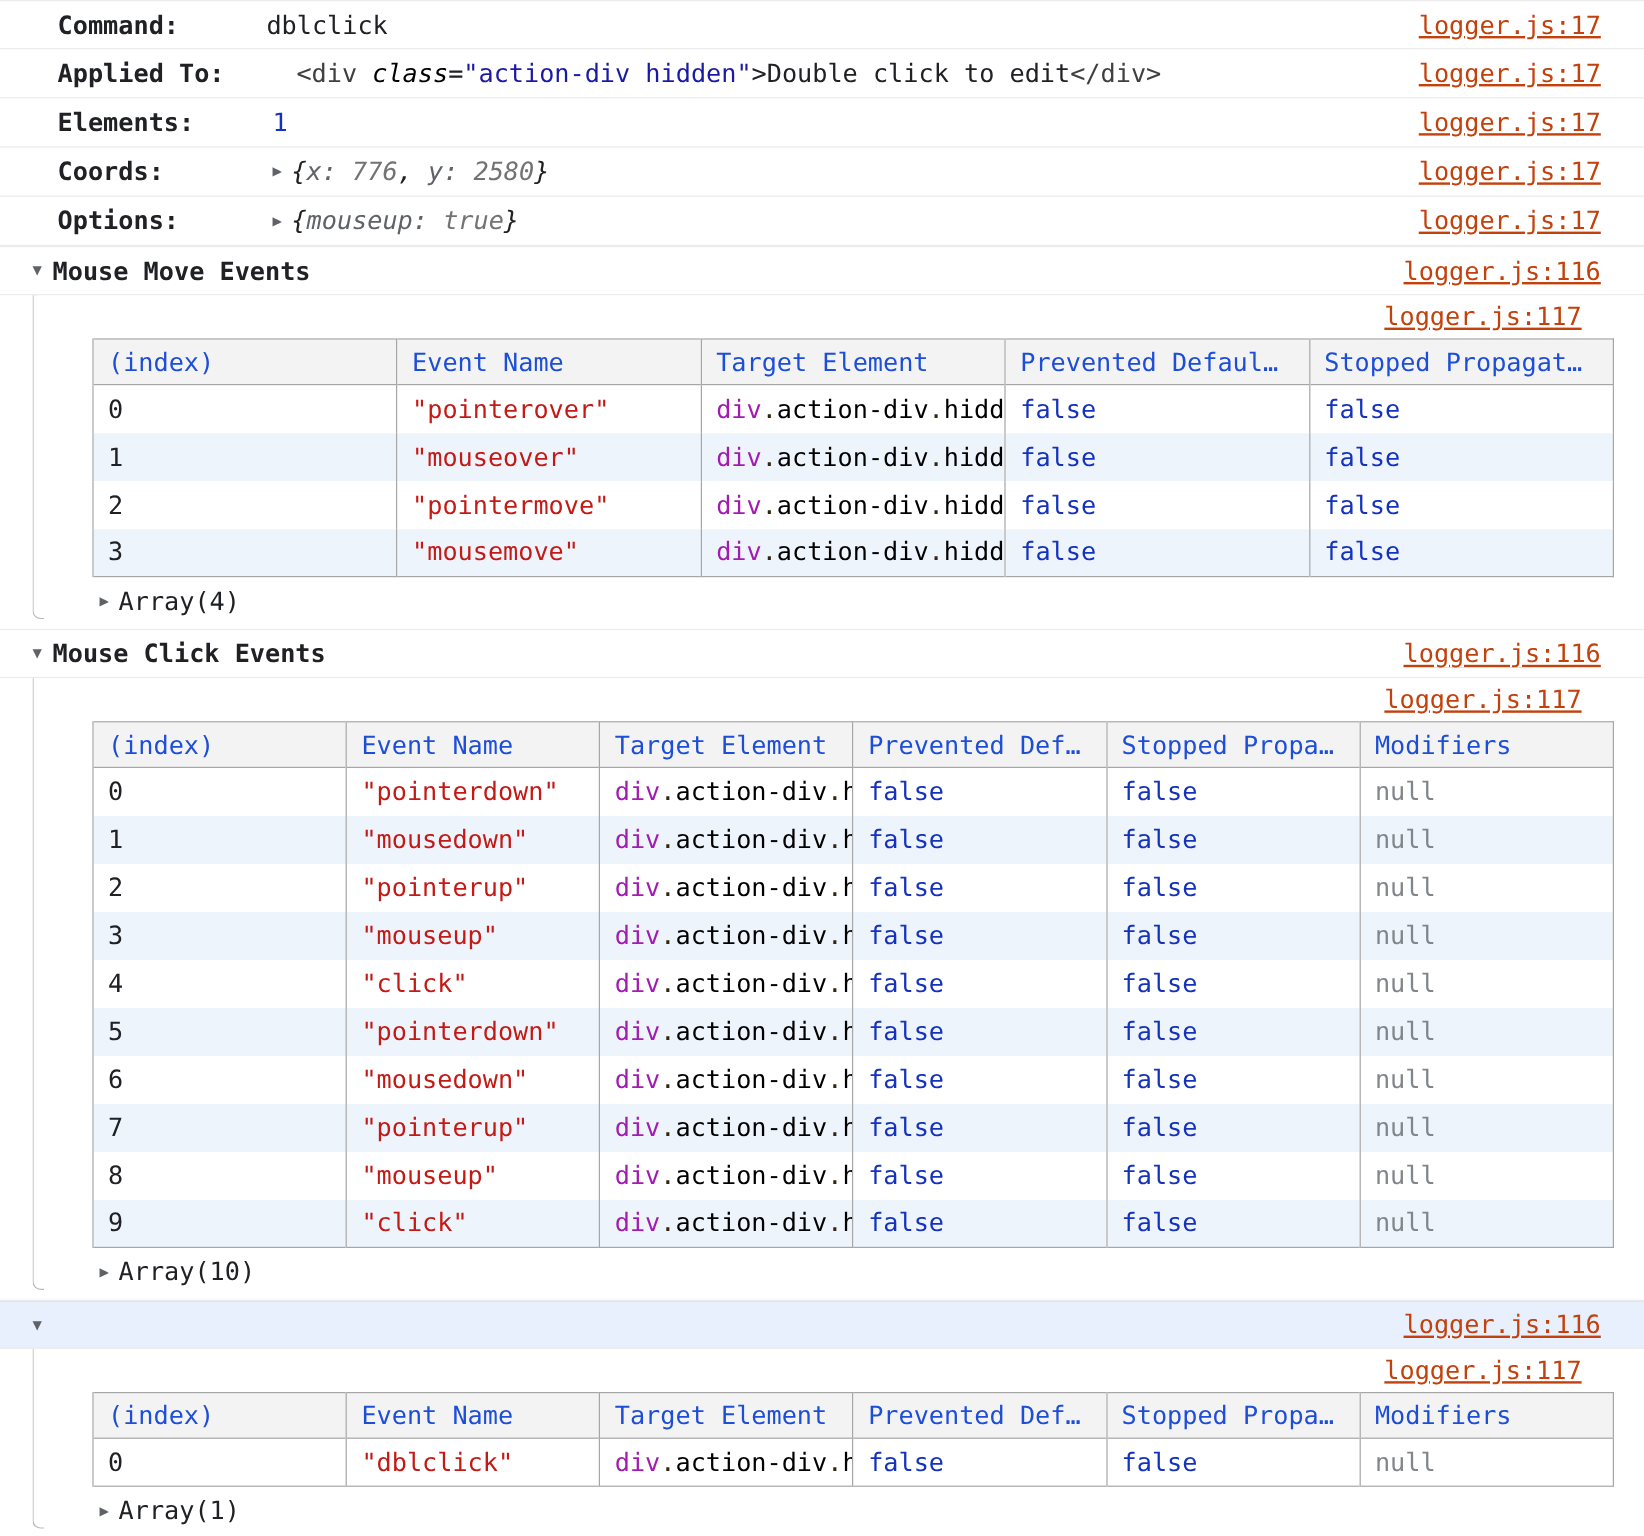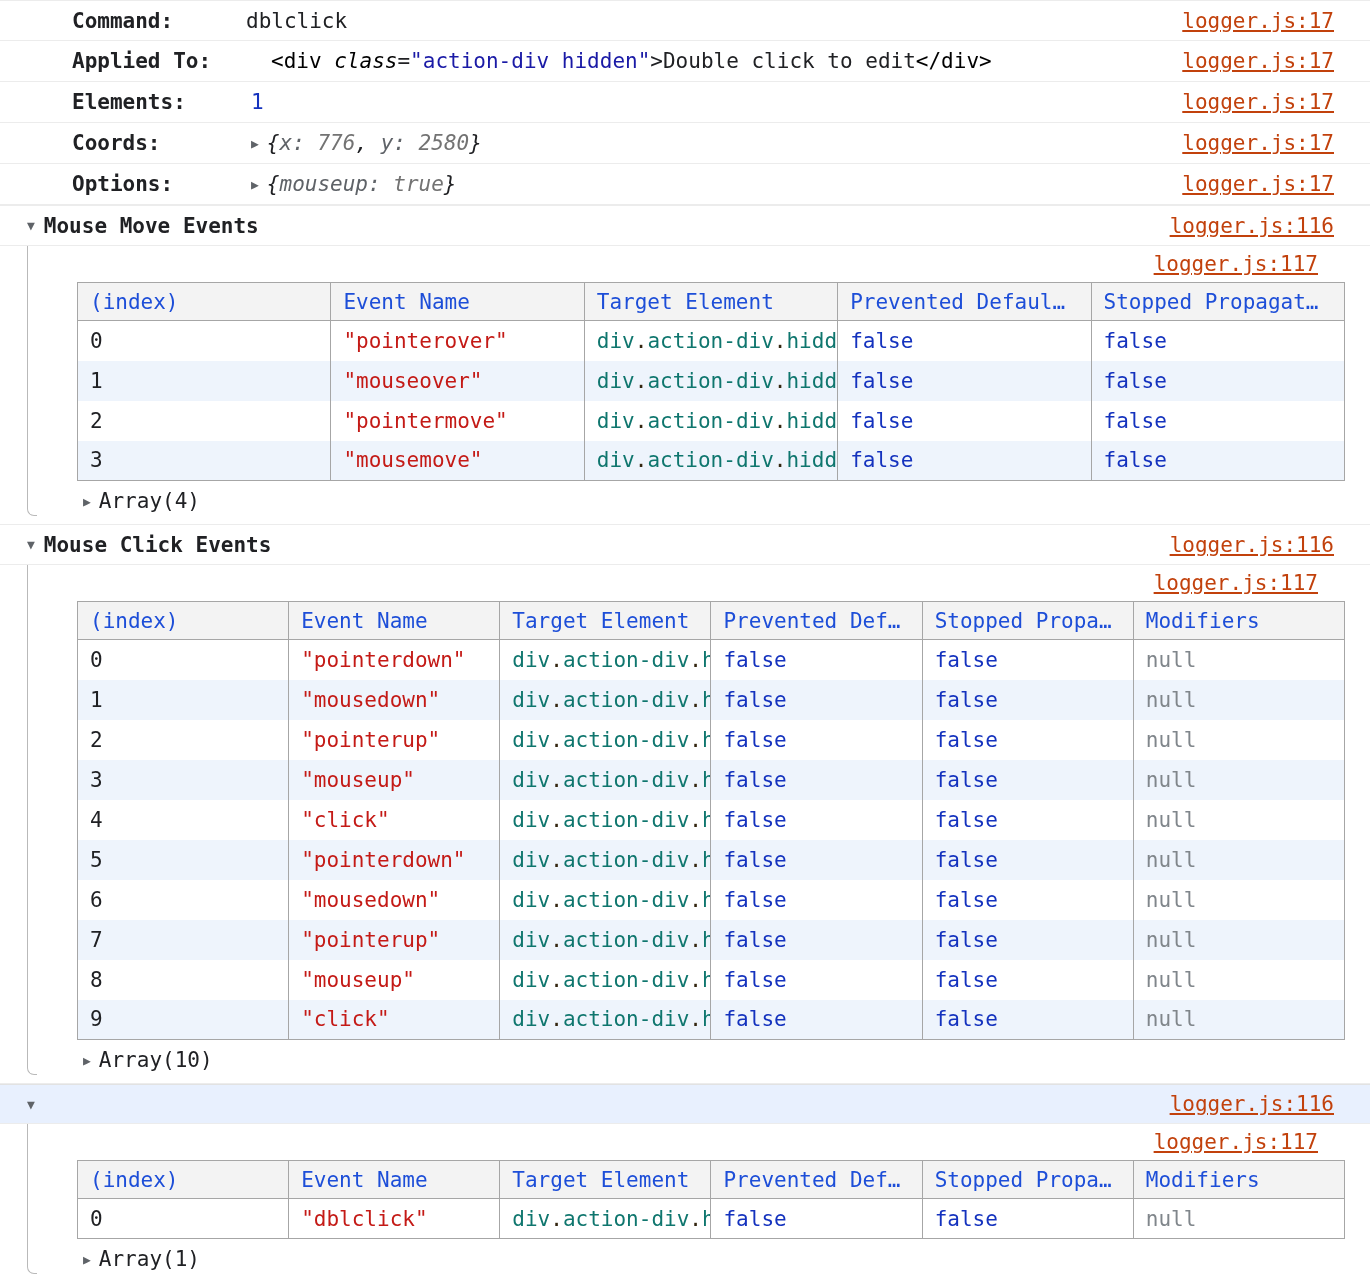--- a/index.html
+++ b/index.html
@@ -5,29 +5,29 @@
   * { margin:0; padding:0; box-sizing:border-box; }
   html,body { background:#ffffff; }
   body {
     width:1370px; height:1280px; overflow:hidden;
     font-family:"DejaVu Sans Mono","Liberation Mono",monospace;
     font-size:21px; color:#202124;
   }
   
   .crow {
     display:flex; align-items:center;
-    height:41px; padding-left:72px; padding-right:36px;
+    height:41px; padding-left:48px; padding-right:36px;
     border-bottom:1px solid #ececec;
   }
   .crow:first-child { border-top:1px solid #ececec; }
   .lbl { font-weight:bold; width:174px; flex-shrink:0; }
   .srclink { margin-left:auto; color:#c2410c; text-decoration:underline; cursor:pointer; white-space:nowrap; }
   .tri { color:#5f6368; font-size:13px; margin-right:8px; cursor:pointer; }
   
-  .el-tag  { color:#000000; }
+  .el-tag  { color:#404040; }
   .el-attr { color:#000000;font-style:italic; }
   .el-val  { color:#1a1aa6; }
   .el-text { color:#202124; }
   .ml25 { margin-left:25px; } .ml5 { margin-left:5px; }
   
   .pv { font-style:italic; }
   .pv .pv-prop  { color:#5f6368; }
   .pv .pv-num   { color:#737373; }
   .pv .pv-punct { color:#202124; }
   .tk-num { color:#1432be; }
@@ -57,22 +57,22 @@
     padding:0 8px 0 12px; overflow:hidden; white-space:nowrap;
   }
   th { background:#f3f3f3; height:38px; color:#1d4ed8; cursor:pointer; }
   thead tr { border-bottom:1px solid #a6a6a6; }
   td { height:40px; }
   tbody tr:nth-child(even) { background:#eef4fc; }
   .tk-plain  { color:#202124; }
   .tk-string { color:#c41a16; }
   .tk-bool   { color:#1432be; }
   .tk-null   { color:#80868b; }
-  .tk-tag    { color:#0f766e; }
-  .tk-cls    { color:#0f766e;text-align:right; }
+  .tk-tag    { color:#a21caf; }
+  .tk-cls    { color:#000000;text-align:right; }
   .tk-punct  { color:#33250f; }
   .array-row { display:flex; align-items:center; height:40px; padding-left:83px; cursor:pointer; }
 </style>
 </head>
 <body>
 
 <div>
 
   <div class="crow">
     <span class="lbl">Command:</span>

